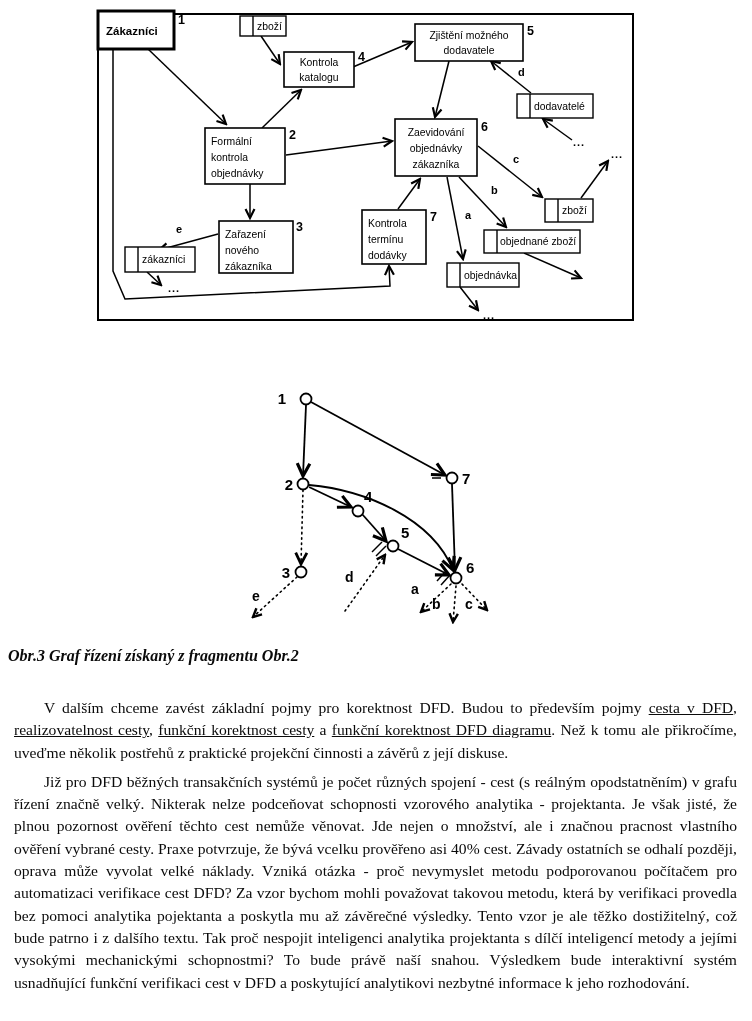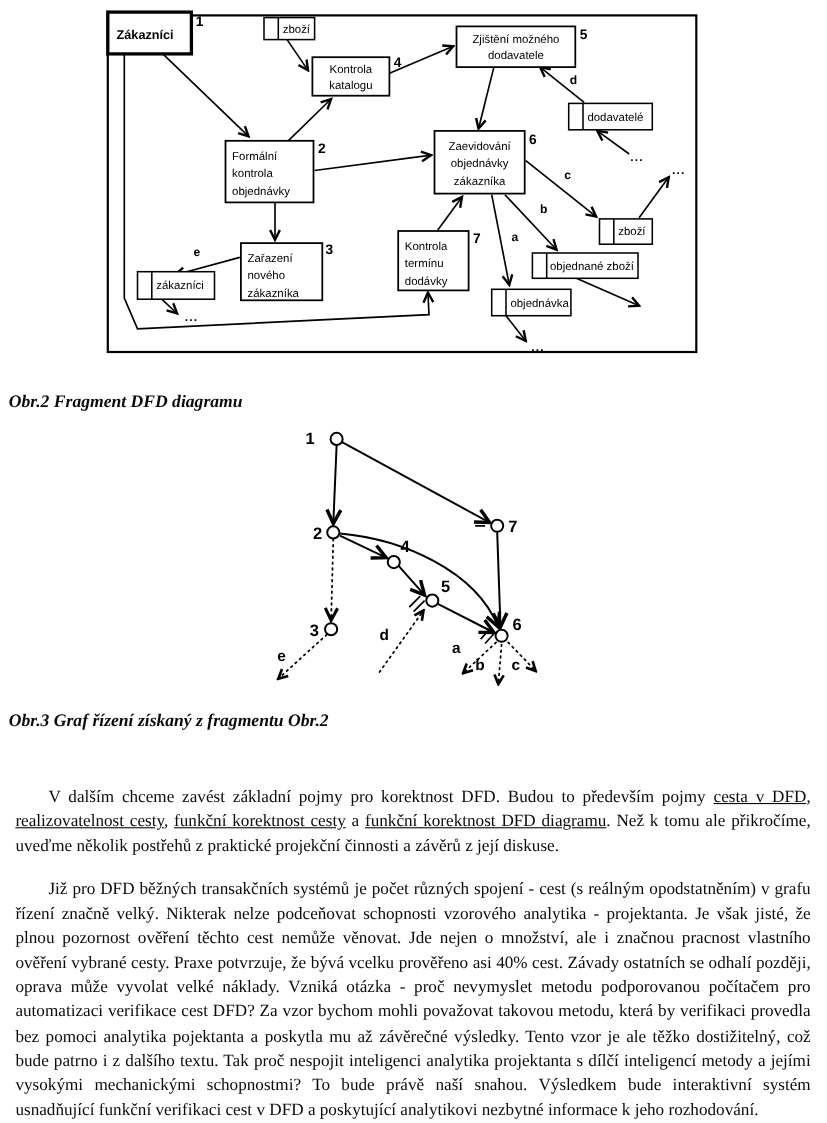--- a/index.html
+++ b/index.html
@@ -22,21 +22,21 @@
   .gedge{fill:none;stroke:#000;stroke-width:1.8;}
   .gdot{fill:none;stroke:#000;stroke-width:1.6;stroke-dasharray:1.5 3.8;stroke-linecap:round;}
   .tick{stroke:#000;stroke-width:1.5;}
   .node{fill:#fff;stroke:#000;stroke-width:1.8;}
   .gnum{font:700 15px "Liberation Sans",sans-serif;fill:#000;}
   .glab{font:700 14px "Liberation Sans",sans-serif;fill:#000;}
   
   .caption{position:absolute;left:8px;font:600 italic 16px "Liberation Serif",serif;color:#0a0a0a;}
   .bodytext{position:absolute;left:14px;width:723px;top:697px;
             font-size:15.6px;line-height:22.3px;text-align:justify;color:#0a0a0a;}
-  .bodytext p{margin:17px 0 7px 0;text-indent:30px;}
+  .bodytext p{margin:0 0 7px 0;text-indent:30px;}
   .u{text-decoration:underline;}
 </style>
 </head>
 <body>
 
 <div class="page">
 
   <svg style="top:0" width="752" height="348" viewBox="0 0 752 348">
     <defs>
       <marker id="mk" viewBox="0 0 10 10" refX="8.5" refY="5" markerWidth="8.5" markerHeight="8.5" orient="auto">
@@ -146,21 +146,20 @@
     <text class="flab" x="465" y="219">a</text>
     <text class="flab" x="491" y="194">b</text>
     <text class="flab" x="513" y="163">c</text>
 
     <text class="dots" x="573" y="146">...</text>
     <text class="dots" x="611" y="158">...</text>
     <text class="dots" x="168" y="292">...</text>
     <text class="dots" x="483" y="319">...</text>
   </svg>
 
-  <div class="caption" style="top:357px">Obr.2 Fragment DFD diagramu</div>
 
   <svg style="top:380px" width="752" height="262" viewBox="0 0 752 262">
 
     <path class="gedge" d="M306,25 L303,96" marker-end="url(#mkBig)"></path>
     <path class="gedge" d="M311,22 L445,95" marker-end="url(#mkBig)"></path>
     <path class="gdot" d="M303,110 L301,184" marker-end="url(#mkBig)"></path>
     <path class="gedge" d="M309,107 L351,127" marker-end="url(#mkBig)"></path>
     <path class="gedge" d="M362,134 L386,161" marker-end="url(#mkBig)"></path>
     <path class="gedge" d="M398,169 L449,195" marker-end="url(#mkBig)"></path>
     <path class="gedge" d="M309,105 C365,110 432,138 453,190" marker-end="url(#mkBig)"></path>

